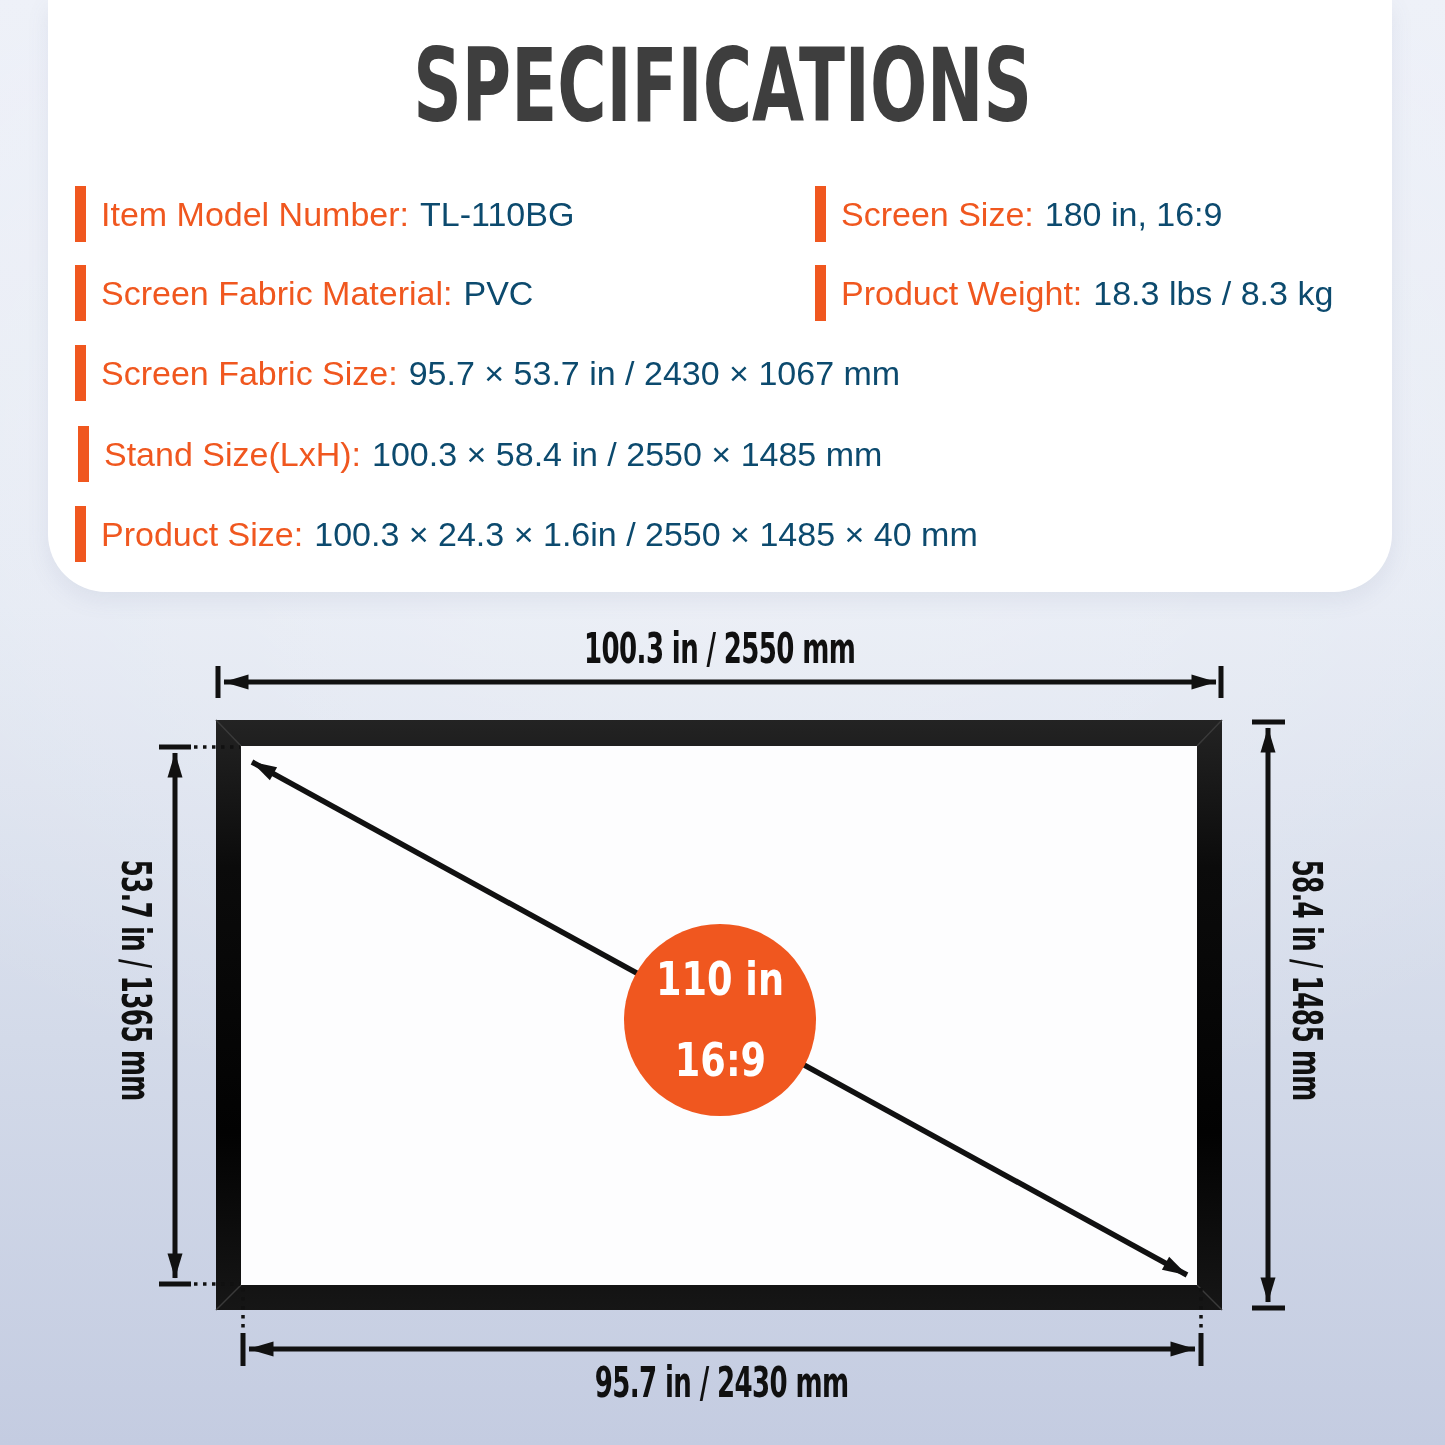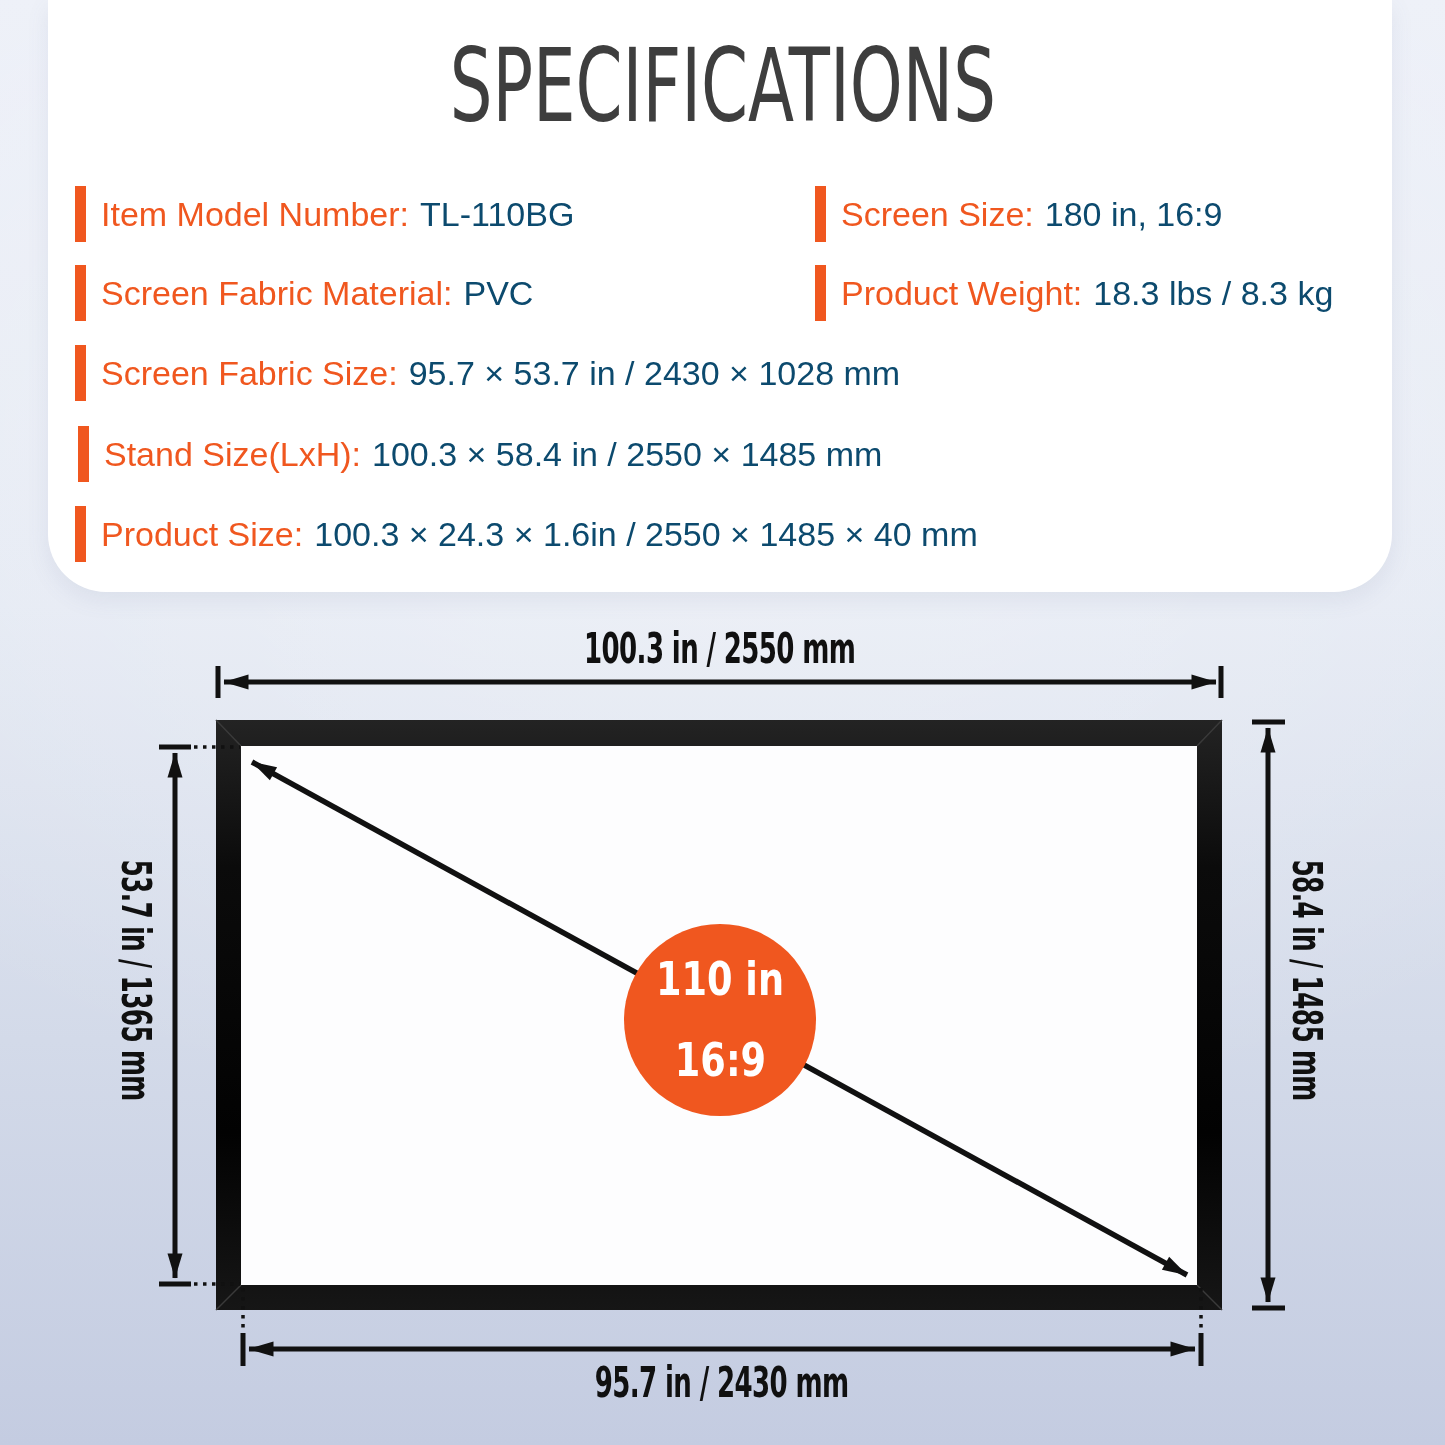--- a/index.html
+++ b/index.html
@@ -9,21 +9,21 @@
          radial-gradient(130% 80% at 50% 30%, rgba(255,255,255,.38), rgba(255,255,255,0) 62%),
          linear-gradient(180deg,#edf0f8 0%,#e4e9f3 42%,#d3dae9 72%,#c4cce1 100%);}
   .stage{position:relative;width:1445px;height:1445px;}
 
   
   .card{position:absolute;left:48px;top:0;width:1344px;height:592px;
         background:#ffffff;border-radius:0 0 58px 58px;
         box-shadow:0 8px 22px rgba(100,110,150,.10);}
 
   .title{position:absolute;left:0;top:30px;width:1445px;text-align:center;
-         font-family:"DejaVu Sans",sans-serif;font-weight:normal;
+         font-family:"DejaVu Sans",sans-serif;font-weight:bold;
          font-size:102px;line-height:112px;color:#3E3E3E;white-space:nowrap;}
   .title .squeezeT{display:inline-block;transform:scaleX(.66);transform-origin:center;letter-spacing:0px;}
 
   .row{position:absolute;display:flex;align-items:center;height:56px;white-space:nowrap;
        font-size:34px;}
   .bar{width:11px;height:56px;background:var(--accent,#F0571F);margin-right:15px;flex:none;}
   .lab{color:var(--accent,#F0571F);}
   .val{color:#0c4a6e;margin-left:11px;}
   #r1l{left:75px;top:186px}  #r1r{left:815px;top:186px}
   #r2l{left:75px;top:265px}  #r2r{left:815px;top:265px}
@@ -76,21 +76,21 @@
     <span class="val">PVC</span>
   </div>
   <div class="row" id="r2r">
     <span class="bar"></span>
     <span class="lab">Product Weight:</span>
     <span class="val">18.3 lbs / 8.3 kg</span>
   </div>
   <div class="row" id="r3">
     <span class="bar"></span>
     <span class="lab">Screen Fabric Size:</span>
-    <span class="val">95.7 × 53.7 in / 2430 × 1028 mm</span>
+    <span class="val">95.7 × 53.7 in / 2430 × 1067 mm</span>
   </div>
   <div class="row" id="r4">
     <span class="bar"></span>
     <span class="lab">Stand Size(LxH):</span>
     <span class="val">100.3 × 58.4 in / 2550 × 1485 mm</span>
   </div>
   <div class="row" id="r5">
     <span class="bar"></span>
     <span class="lab">Product Size:</span>
     <span class="val">100.3 × 24.3 × 1.6in / 2550 × 1485 × 40 mm</span>

